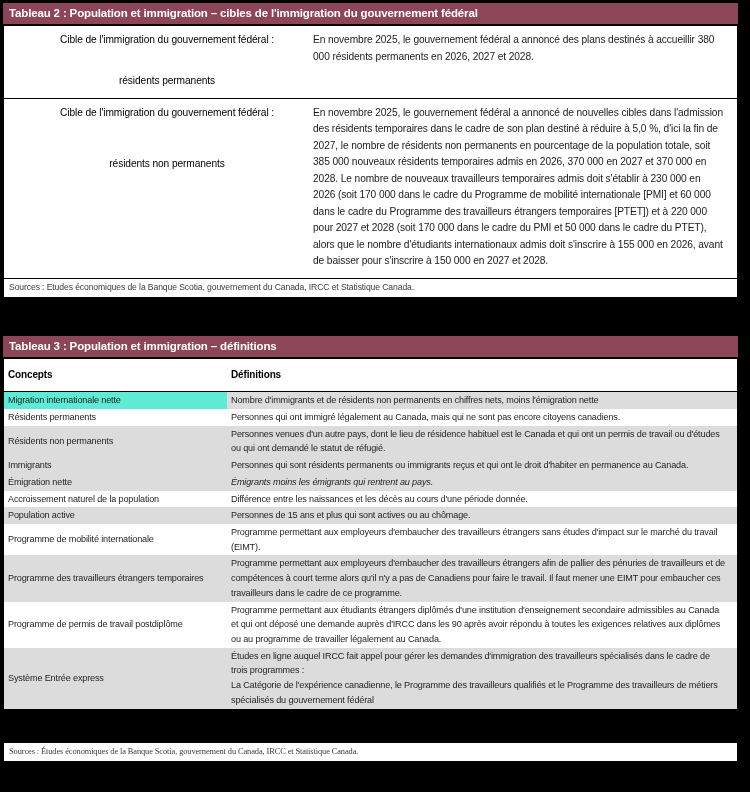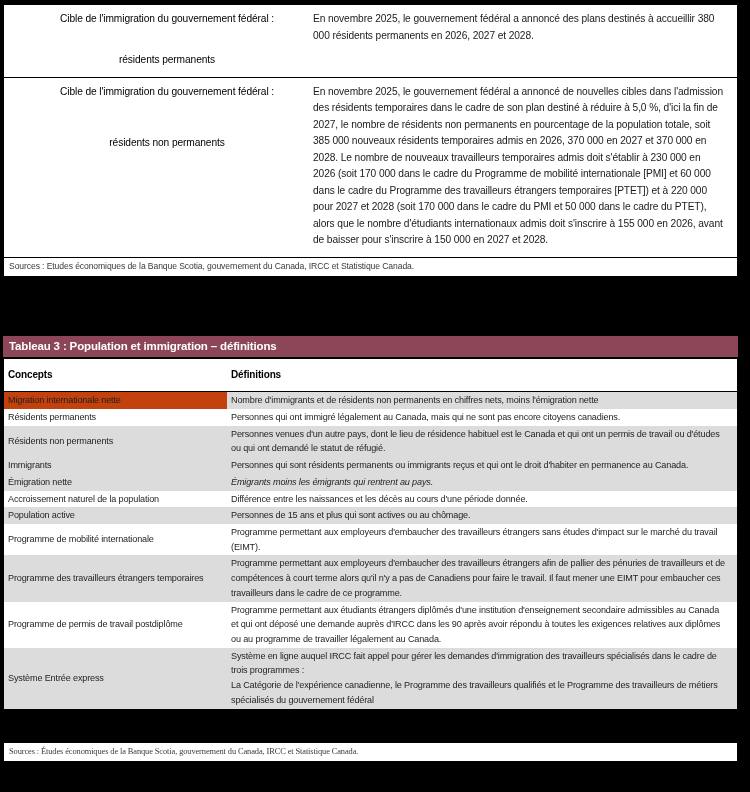--- a/index.html
+++ b/index.html
@@ -129,20 +129,21 @@
     letter-spacing: -0.1px;
     line-height: 1.25;
   }
 </style>
 </head>
 <body>
 
 <div class="page" style="background: rgb(0, 0, 0);">
 
   <div class="tbl-block" id="block-t2" style="top:3px;">
+    <div class="tbl-title" style="background: rgb(140, 70, 88);">Tableau 2 : Population et immigration – cibles de l'immigration du gouvernement fédéral</div>
     <div class="tbl-frame">
       <table class="grid t2">
         <tbody>
           <tr class="row-sep">
             <td class="lbl">
               <span class="l1">Cible de l'immigration du gouvernement fédéral :</span>
               <span class="l2">résidents permanents</span>
             </td>
             <td class="body">En novembre 2025, le gouvernement fédéral a annoncé des plans destinés à accueillir 380 000 résidents permanents en 2026, 2027 et 2028.</td>
           </tr>
@@ -164,21 +165,21 @@
     <div class="t3-body-wrap">
       <table class="grid t3">
         <thead>
           <tr>
             <th class="c-concept">Concepts</th>
             <th>Définitions</th>
           </tr>
         </thead>
         <tbody id="t3-body">
             <tr class="band">
-              <td class="c-concept" style="background: #c2410c;">Migration internationale nette</td>
+              <td class="c-concept" style="background: #5eead4;">Migration internationale nette</td>
               <td class="def" style="background: rgb(220, 220, 220);">Nombre d'immigrants et de résidents non permanents en chiffres nets, moins l'émigration nette</td>
             </tr>
             <tr class="plain">
               <td class="c-concept">Résidents permanents</td>
               <td class="def">Personnes qui ont immigré légalement au Canada, mais qui ne sont pas encore citoyens canadiens.</td>
             </tr>
             <tr class="band">
               <td class="c-concept" style="background: rgb(220, 220, 220);">Résidents non permanents</td>
               <td class="def" style="background: rgb(220, 220, 220);">Personnes venues d'un autre pays, dont le lieu de résidence habituel est le Canada et qui ont un permis de travail ou d'études ou qui ont demandé le statut de réfugié.</td>
             </tr>
@@ -206,21 +207,21 @@
               <td class="c-concept" style="background: rgb(220, 220, 220);">Programme des travailleurs étrangers temporaires</td>
               <td class="def" style="background: rgb(220, 220, 220);">Programme permettant aux employeurs d'embaucher des travailleurs étrangers afin de pallier des pénuries de travailleurs et de compétences à court terme alors qu'il n'y a pas de Canadiens pour faire le travail. Il faut mener une EIMT pour embaucher ces travailleurs dans le cadre de ce programme.</td>
             </tr>
             <tr class="plain">
               <td class="c-concept">Programme de permis de travail postdiplôme</td>
               <td class="def">Programme permettant aux étudiants étrangers diplômés d'une institution d'enseignement secondaire admissibles au Canada et qui ont déposé une demande auprès d'IRCC dans les 90 après avoir répondu à toutes les exigences relatives aux diplômes ou au programme de travailler légalement au Canada.</td>
             </tr>
             <tr class="band">
               <td class="c-concept" style="background: rgb(220, 220, 220);">Système Entrée express</td>
               <td class="def" style="background: rgb(220, 220, 220);">
-                <span class="ln">Système en ligne auquel IRCC fait appel pour gérer les demandes d'immigration des travailleurs spécialisés dans le cadre de trois programmes :</span>
+                <span class="ln">Études en ligne auquel IRCC fait appel pour gérer les demandes d'immigration des travailleurs spécialisés dans le cadre de trois programmes :</span>
                 <span class="ln">La Catégorie de l'expérience canadienne, le Programme des travailleurs qualifiés et le Programme des travailleurs de métiers spécialisés du gouvernement fédéral</span>
               </td>
             </tr>
           </tbody>
       </table>
     </div>
   </div>
 
   <div class="t3-src" id="t3-src" style="top: 742px; font-family: Liberation Serif, serif;">Sources : Études économiques de la Banque Scotia, gouvernement du Canada, IRCC et Statistique Canada.</div>
 

